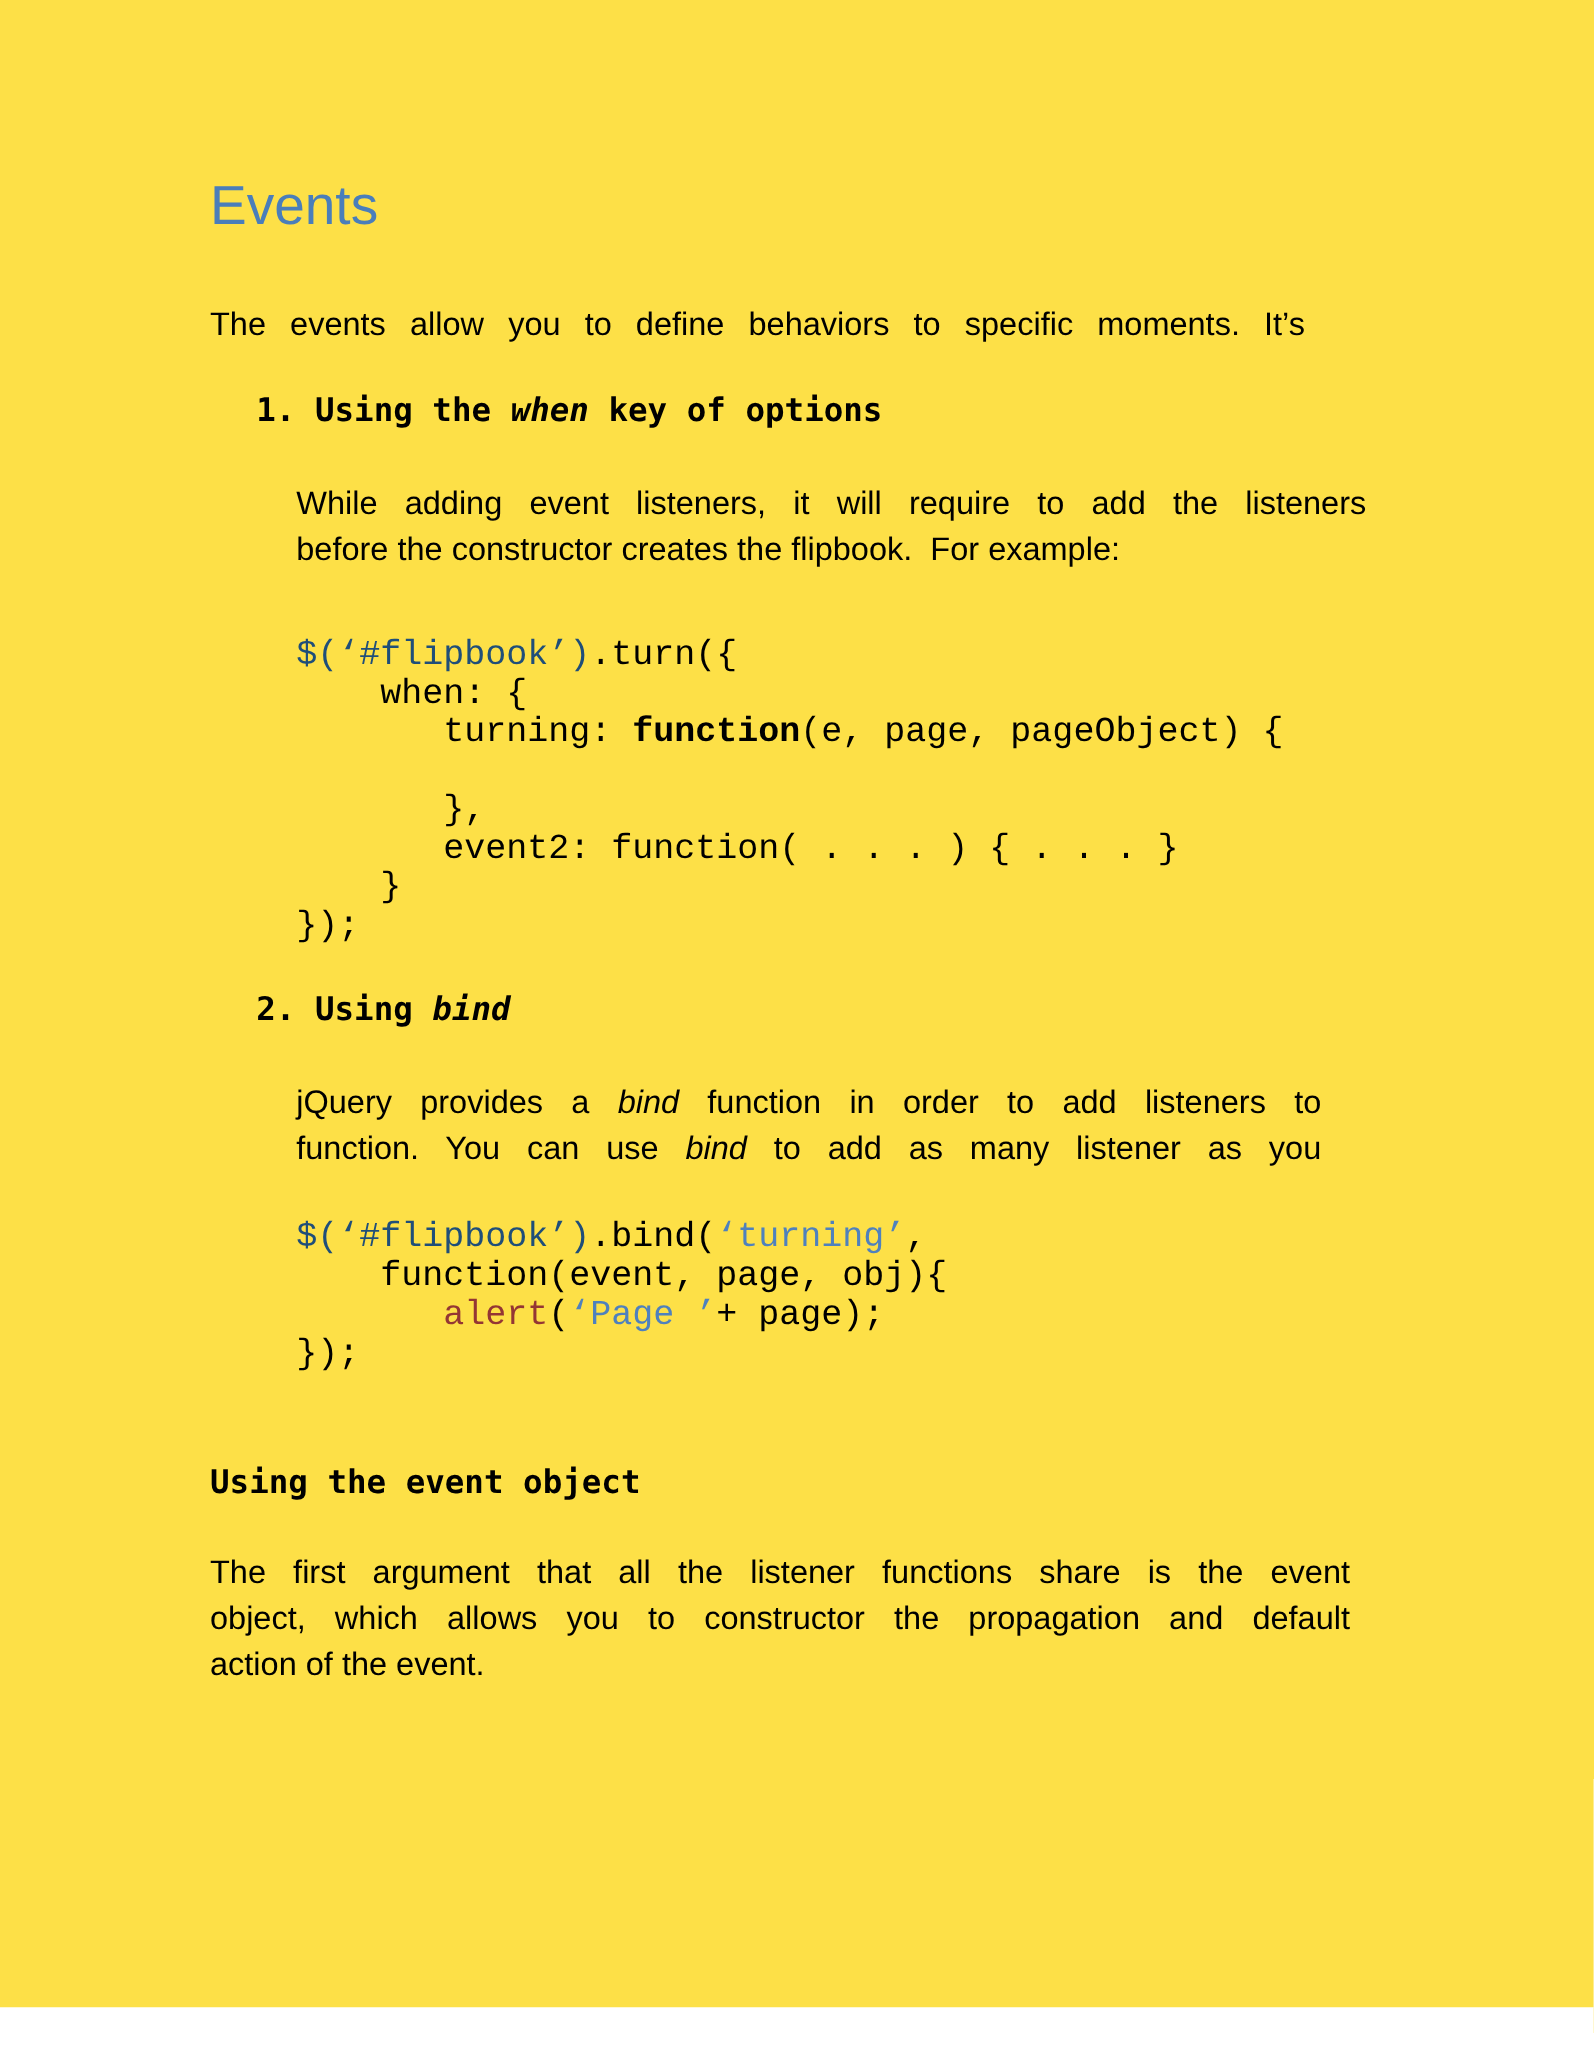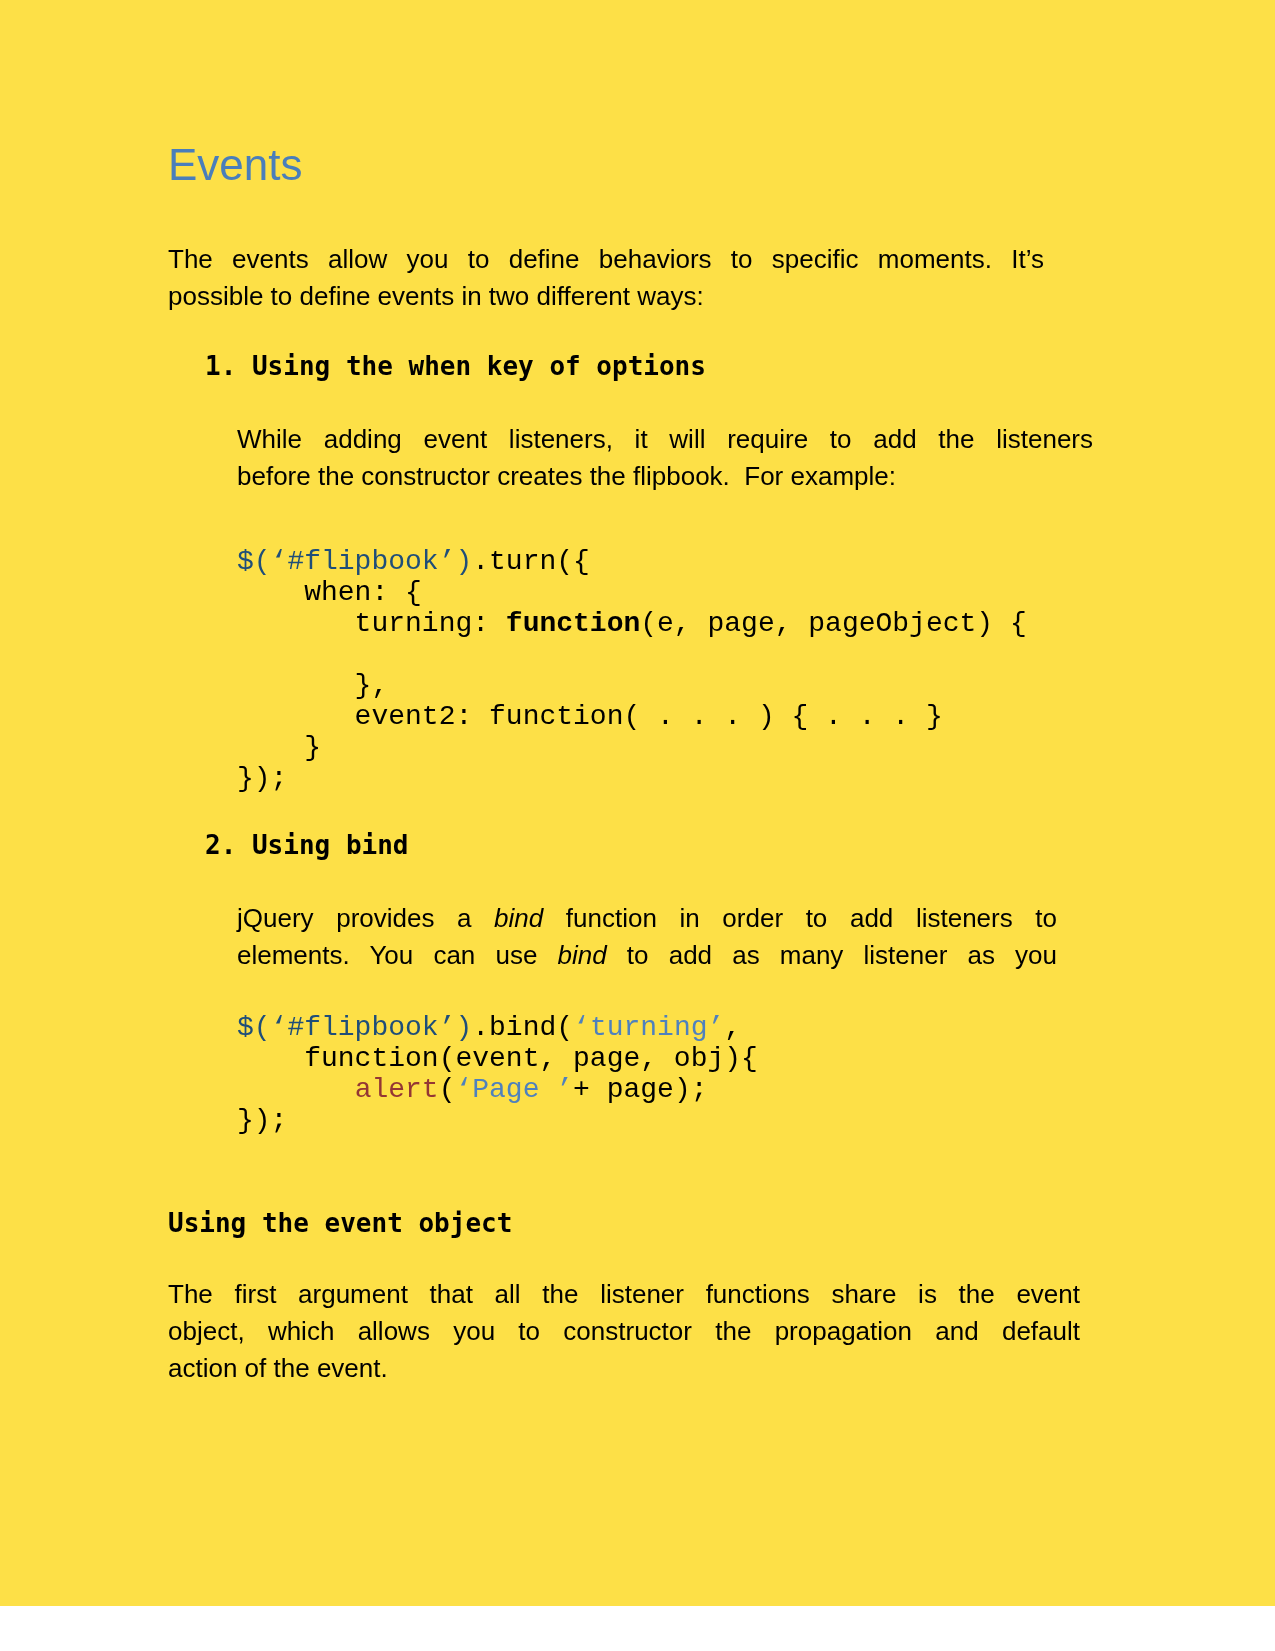--- a/index.html
+++ b/index.html
@@ -36,21 +36,21 @@
 
   .list-heading, .section-heading {
     font-family: "DejaVu Sans Mono", monospace;
     font-weight: 700;
     font-size: 26px;
     line-height: 30px;
     color: #000;
   }
   .list-heading { margin-left: 37px; margin-top: 36px; }
   .section-heading { margin-top: 72px; }
-  .em-head { }
+  .em-head { font-style: italic; }
 
   .code {
     font-family: "Liberation Mono", monospace;
     font-size: 28px;
     line-height: 31px;
     color: #000;
   }
   .code-1 { margin-left: 69px; margin-top: 51px; }
   .code-2 { margin-left: 69px; margin-top: 38px; }
   .code .cline { white-space: pre; min-height: 31px; }
@@ -62,21 +62,20 @@
 </head>
 <body>
 
 <div class="page">
   <div class="content">
 
     <h1 class="doc-title">Events</h1>
 
     <div class="para p-intro">
       <div class="jline">The events allow you to define behaviors to specific moments. It’s</div>
-      <div class="jline last">possible to define events in two different ways:</div>
     </div>
 
     <div class="list-heading">
       <span>1. Using the </span><span class="em-head">when</span><span> key of options</span>
     </div>
 
     <div class="para p-item1">
       <div class="jline">While adding event listeners, it will require to add the listeners</div>
       <div class="jline last">before the constructor creates the flipbook. &nbsp;For example:</div>
     </div>
@@ -91,21 +90,21 @@
       <div class="cline">    }</div>
       <div class="cline">});</div>
     </div>
 
     <div class="list-heading">
       <span>2. Using </span><span class="em-head">bind</span><span></span>
     </div>
 
     <div class="para p-item2">
       <div class="jline"><span>jQuery provides a </span><span class="em-body">bind</span><span> function in order to add listeners to</span></div>
-      <div class="jline"><span>elements. You can use </span><span class="em-body">bind</span><span> to add as many listener as you</span></div>
+      <div class="jline"><span>function. You can use </span><span class="em-body">bind</span><span> to add as many listener as you</span></div>
     </div>
 
     <div class="code code-2">
       <div class="cline"><span class="navy">$(‘#flipbook’)</span><span>.bind(</span><span class="str">‘turning’</span><span>,</span></div>
       <div class="cline">    function(event, page, obj){</div>
       <div class="cline"><span>       </span><span class="fn">alert</span><span>(</span><span class="str">‘Page ’</span><span>+ page);</span></div>
       <div class="cline">});</div>
     </div>
 
     <div class="section-heading">Using the event object</div>

